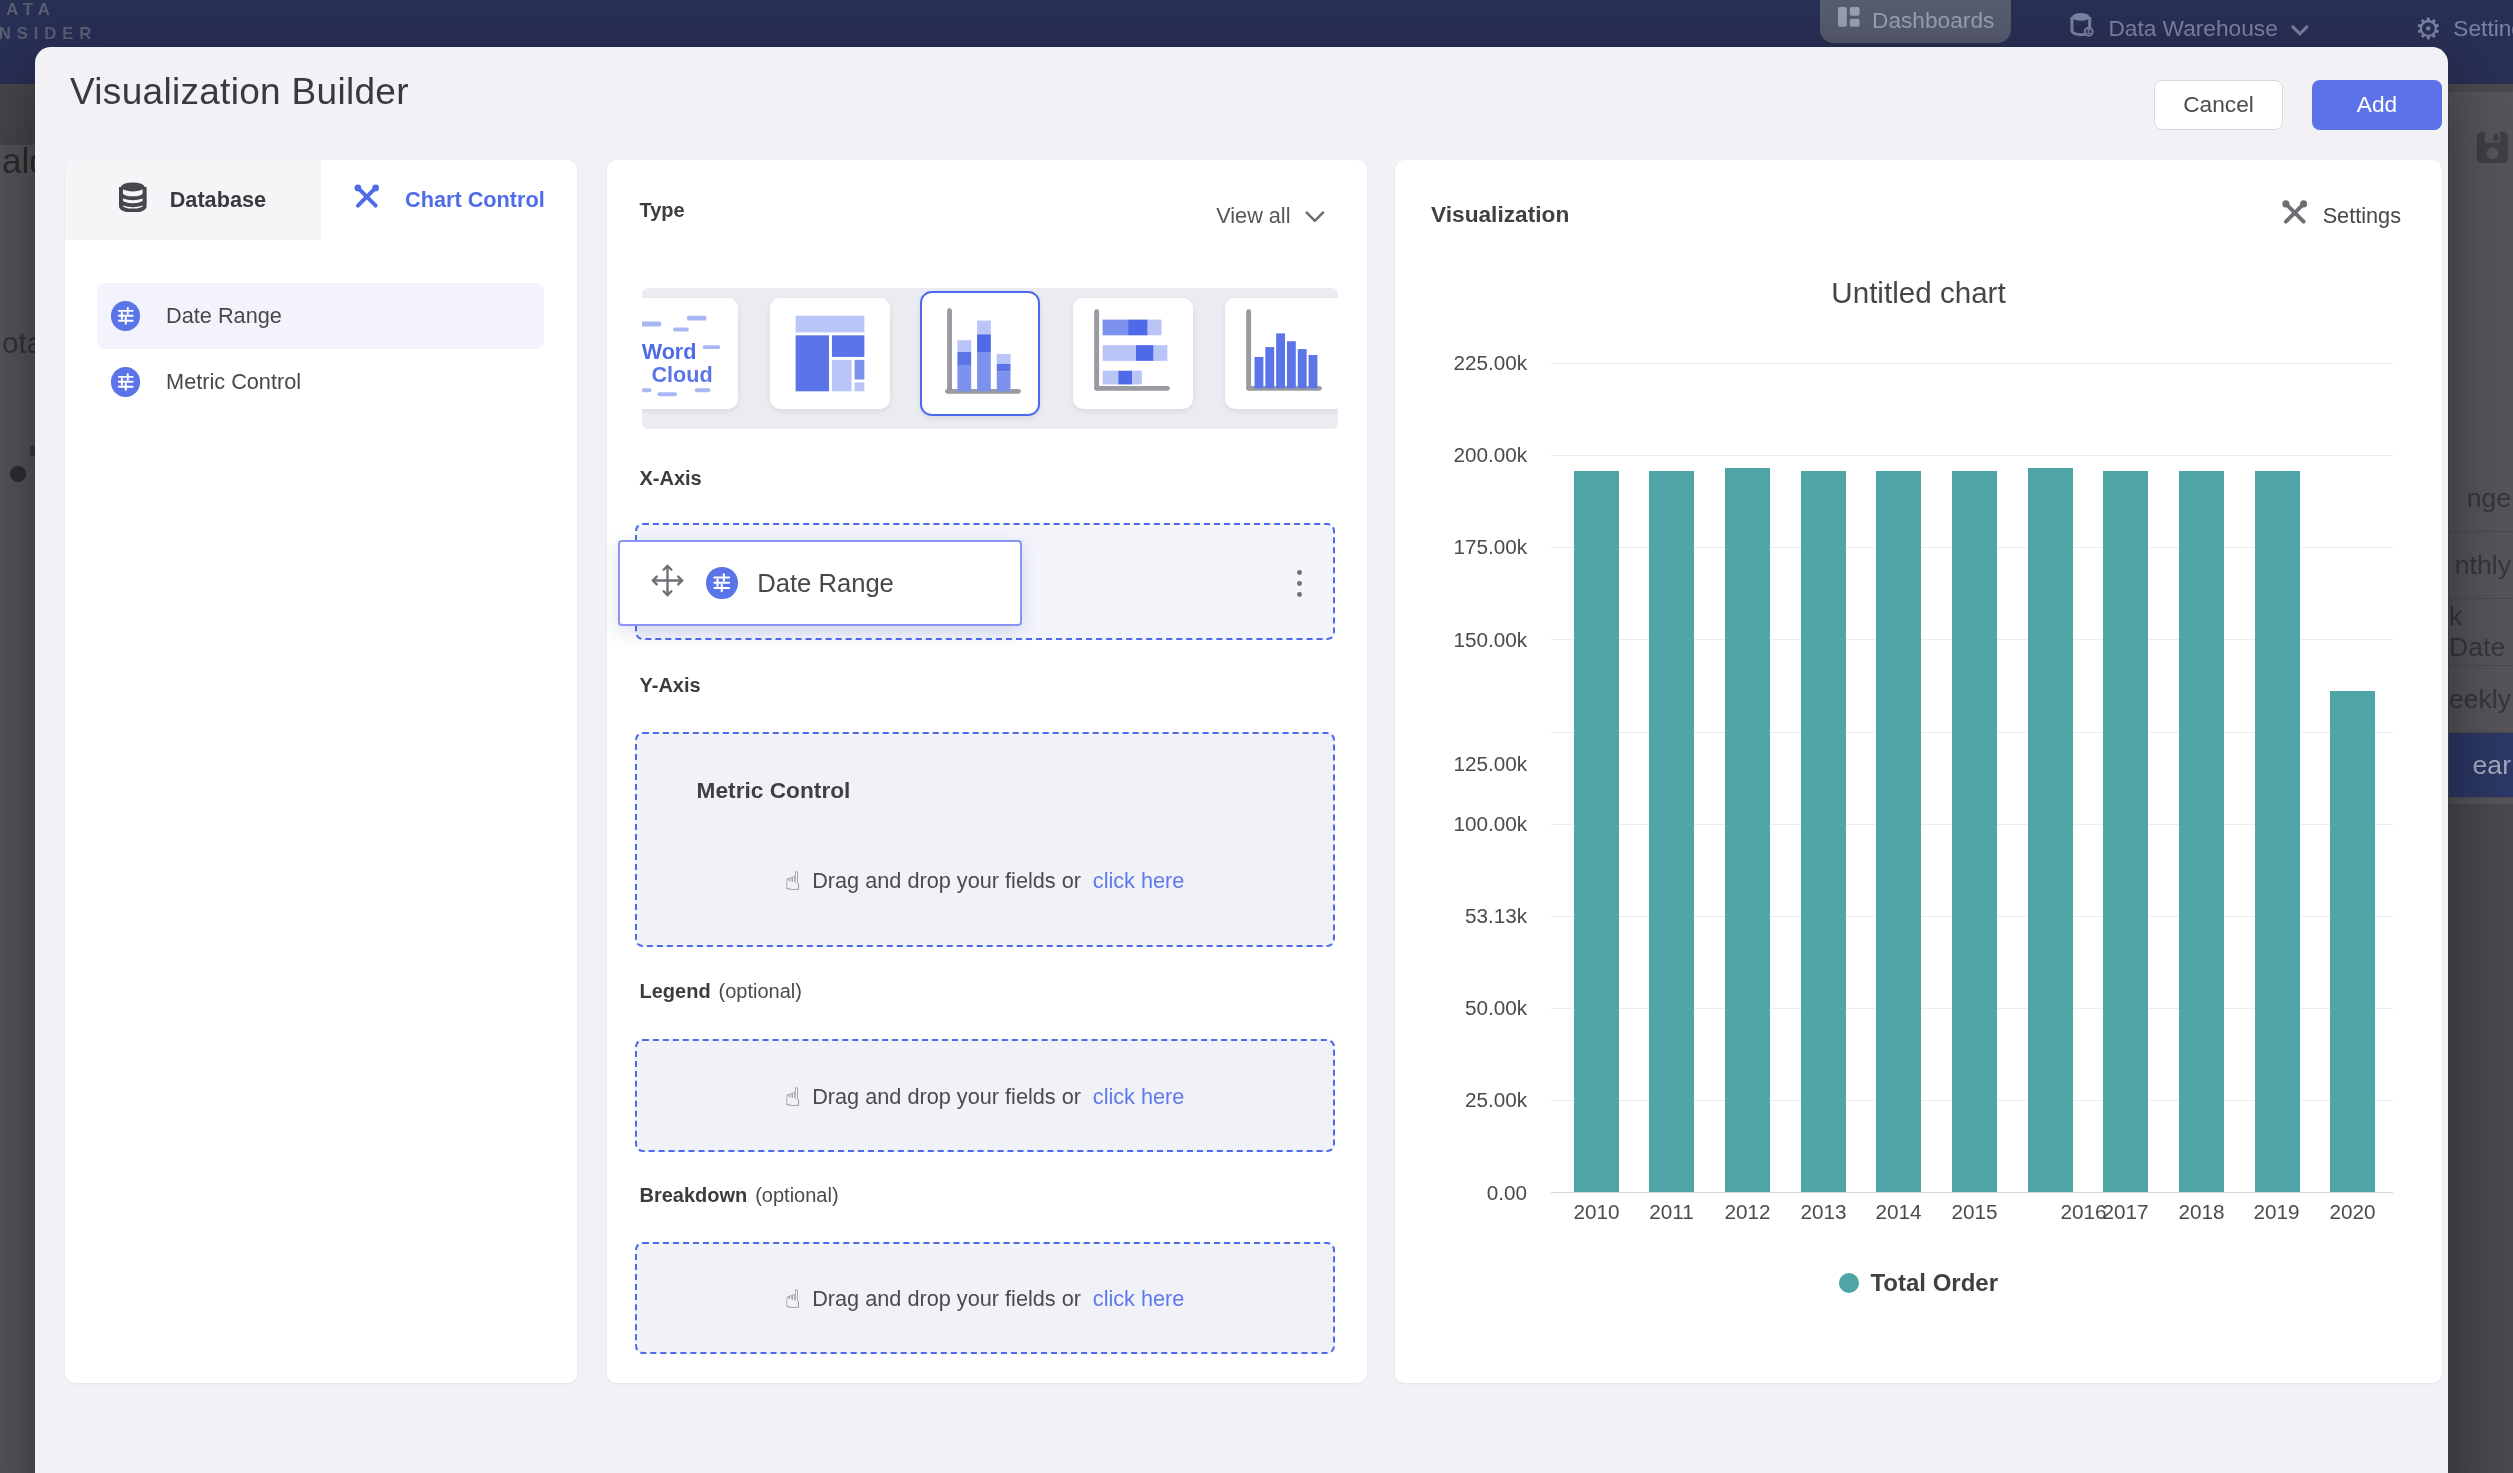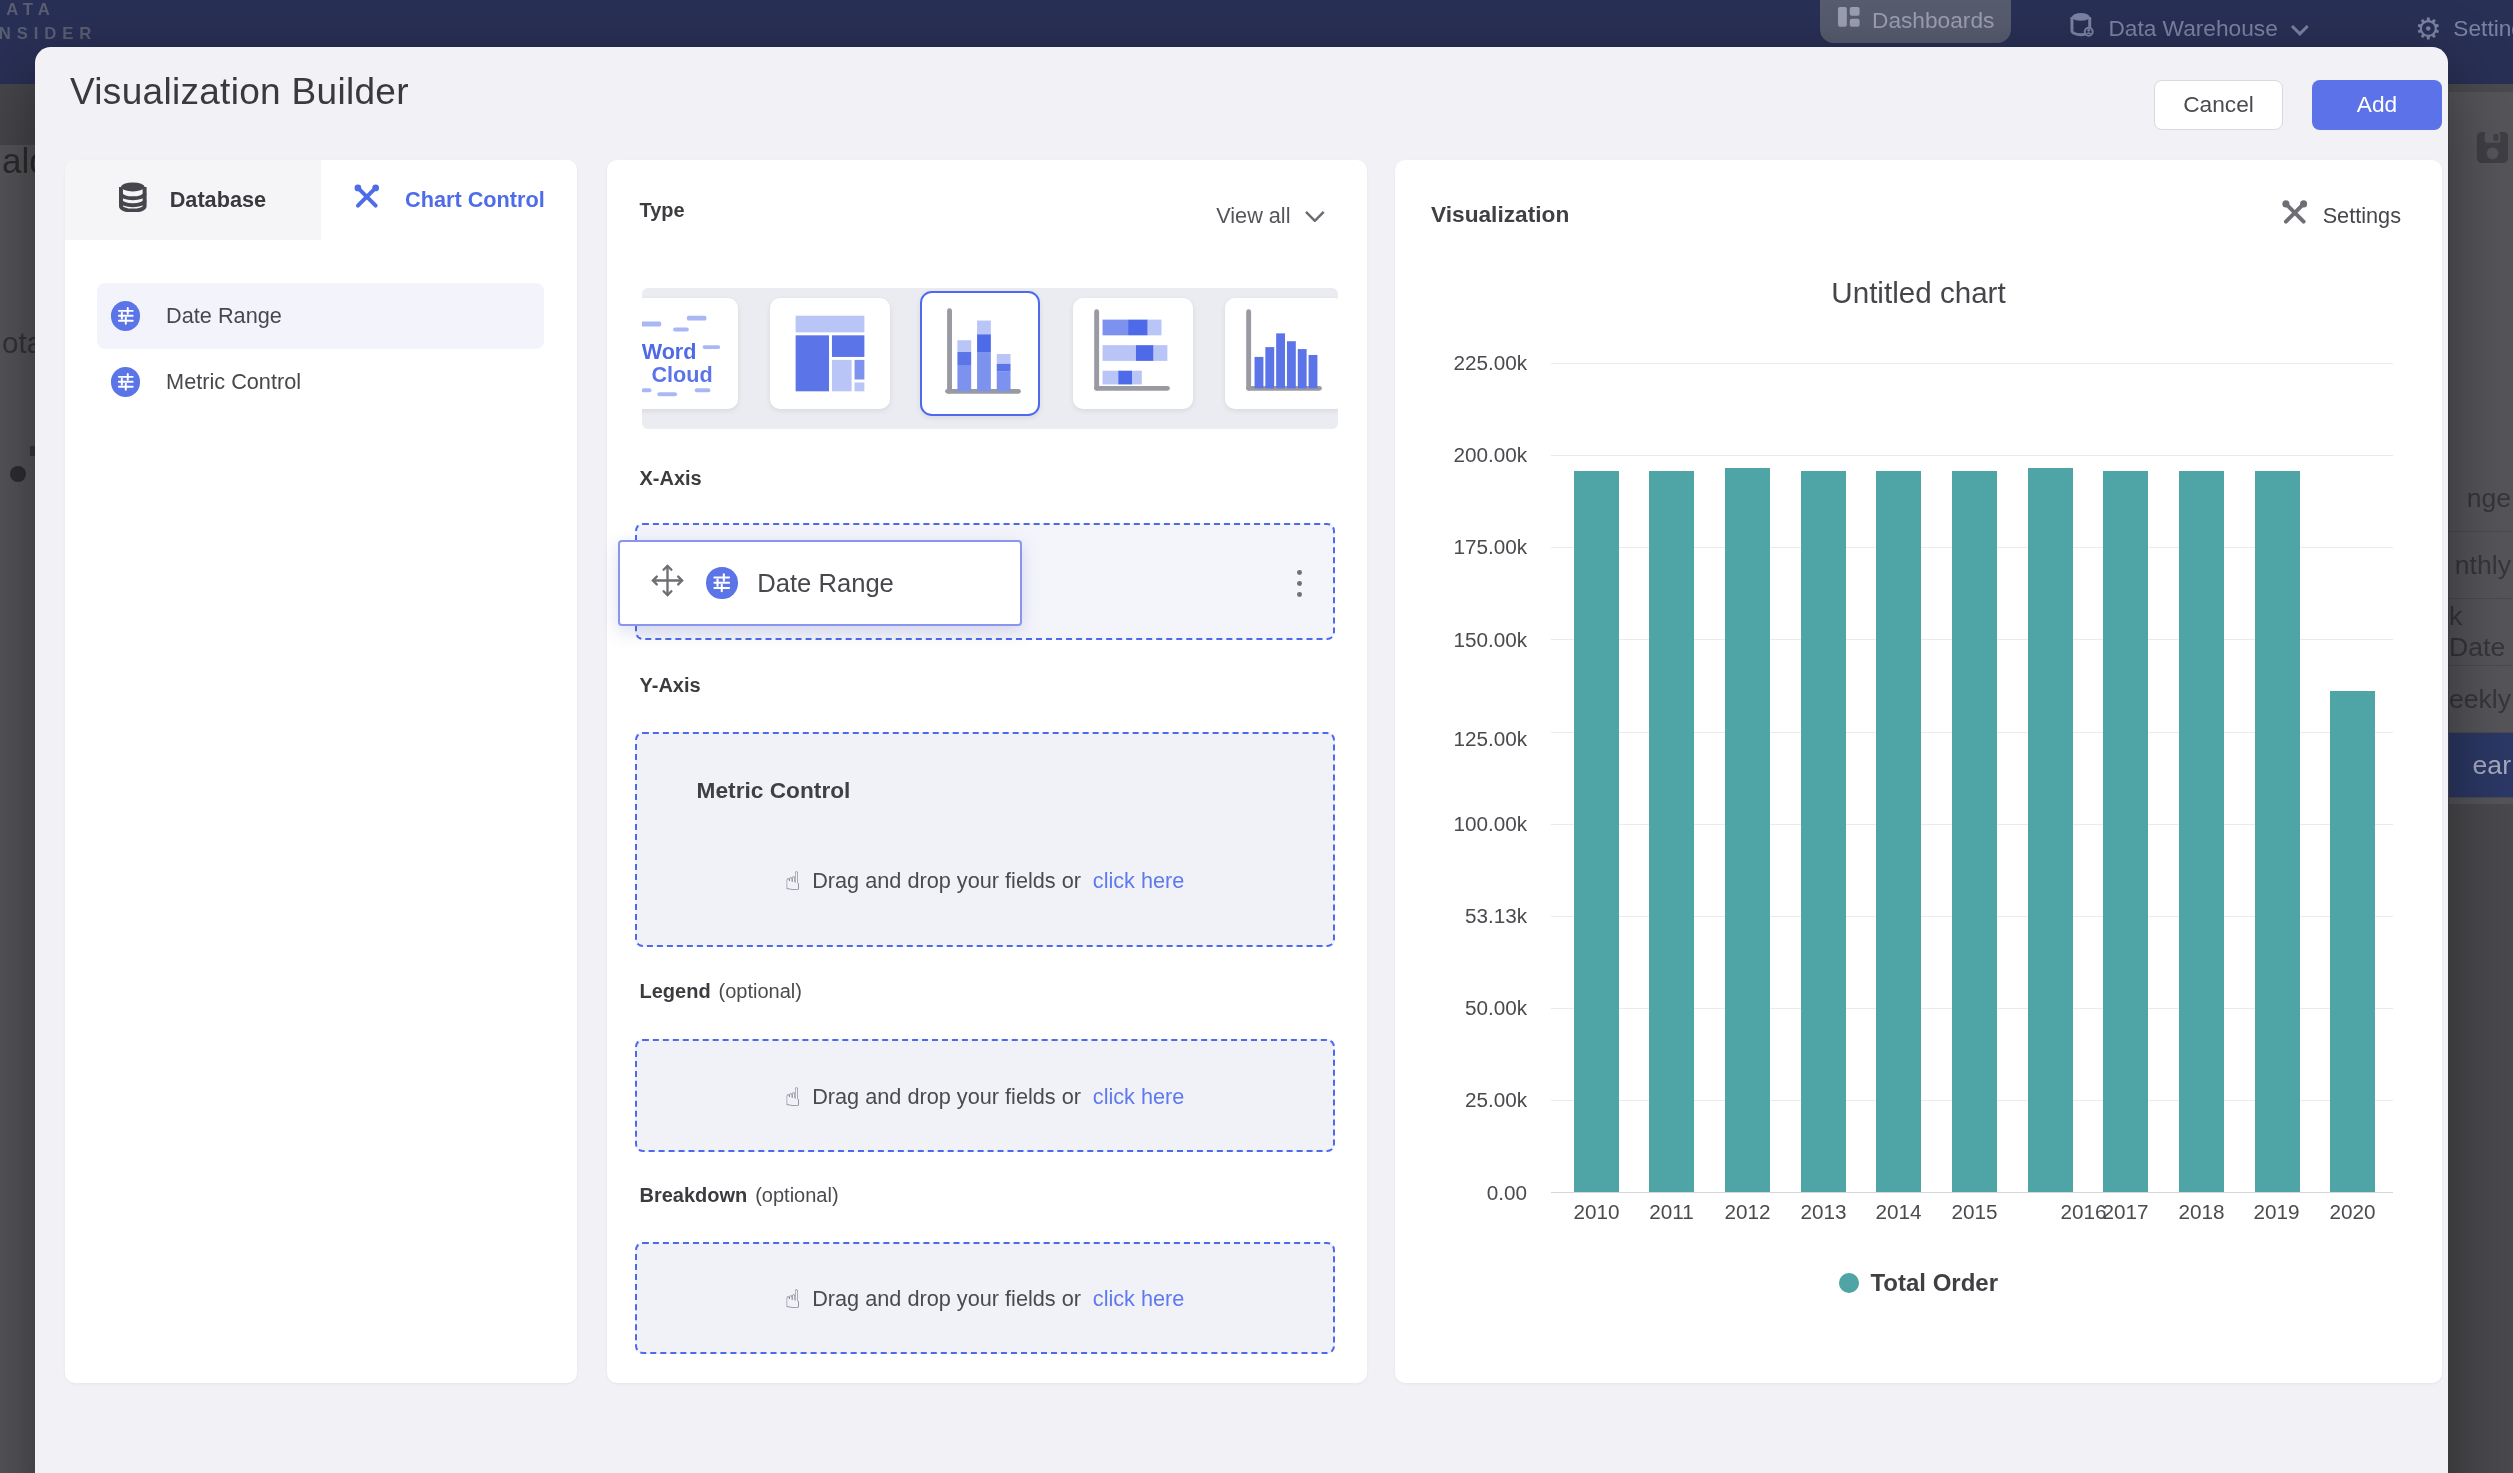--- a/index.html
+++ b/index.html
@@ -393,21 +393,21 @@
         </span>
         <span>Settings</span>
       </div>
 
       <div class="chart-title">Untitled chart</div>
       <div id="y-labels">
           <div class="ylab" style="top: 191px;">225.00k</div>
           <div class="ylab" style="top: 283px;">200.00k</div>
           <div class="ylab" style="top: 375px;">175.00k</div>
           <div class="ylab" style="top: 468px;">150.00k</div>
-          <div class="ylab" style="top: 567px;">125.00k</div>
+          <div class="ylab" style="top: 592px;">125.00k</div>
           <div class="ylab" style="top: 652px;">100.00k</div>
           <div class="ylab" style="top: 744px;">53.13k</div>
           <div class="ylab" style="top: 836px;">50.00k</div>
           <div class="ylab" style="top: 928px;">25.00k</div>
           <div class="ylab" style="top: 1021px;">0.00</div>
         </div>
       <div class="plot" id="plot">
           <div class="gline" style="top: 0px;"></div>
           <div class="gline" style="top: 92px;"></div>
           <div class="gline" style="top: 184px;"></div>

